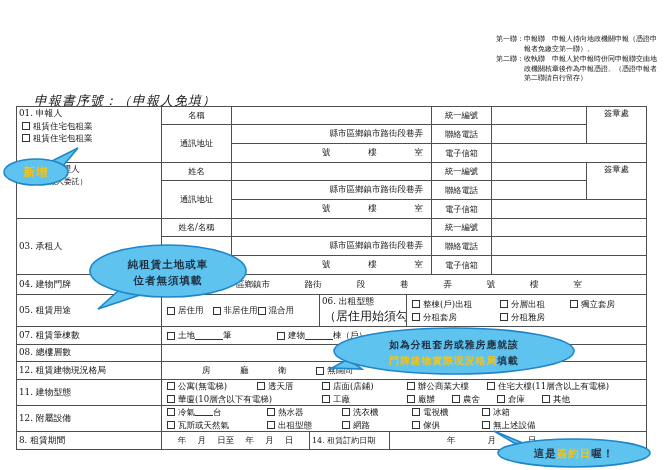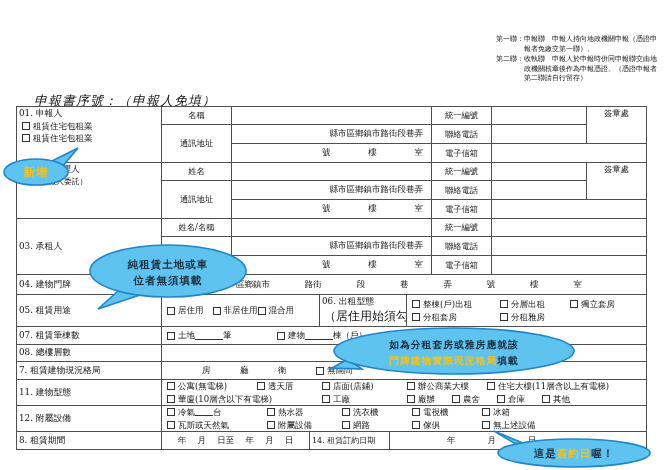--- a/index.html
+++ b/index.html
@@ -302,21 +302,21 @@
                   <span>間</span>
                 </span>
           </div>
         </td>
       </tr>
       <tr style="height:17px">
         <td class="lab mid">08. 總樓層數</td>
         <td></td>
       </tr>
       <tr style="height:18px">
-        <td class="lab mid">7. 租賃建物現況格局</td>
+        <td class="lab mid">12. 租賃建物現況格局</td>
         <td>
           <div class="r10row">
             <span class="u">房</span>
             <span class="u">廳</span>
             <span class="u">衛</span>
             <span class="opt">
                   <span class="cb"></span>
                   <span>無隔間</span>
                 </span>
           </div>
@@ -402,21 +402,21 @@
                   <span>冰箱</span>
                 </span>
           </div>
           <div class="optrow">
             <span class="opt" style="width:100px">
                   <span class="cb"></span>
                   <span>瓦斯或天然氣</span>
                 </span>
             <span class="opt" style="width:75px">
                   <span class="cb"></span>
-                  <span>附屬設備</span>
+                  <span>出租型態</span>
                 </span>
             <span class="opt" style="width:70px">
                   <span class="cb"></span>
                   <span>網路</span>
                 </span>
             <span class="opt" style="width:70px">
                   <span class="cb"></span>
                   <span>傢俱</span>
                 </span>
             <span class="opt">

